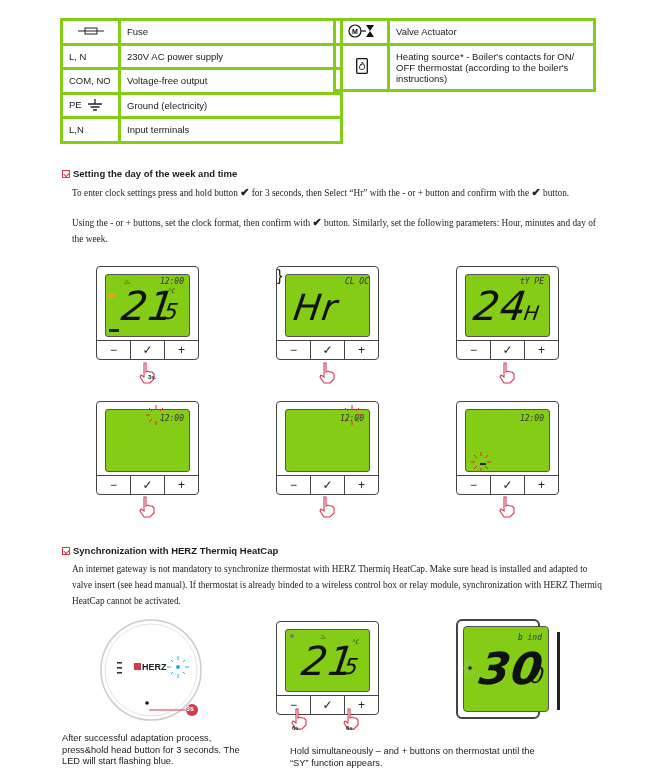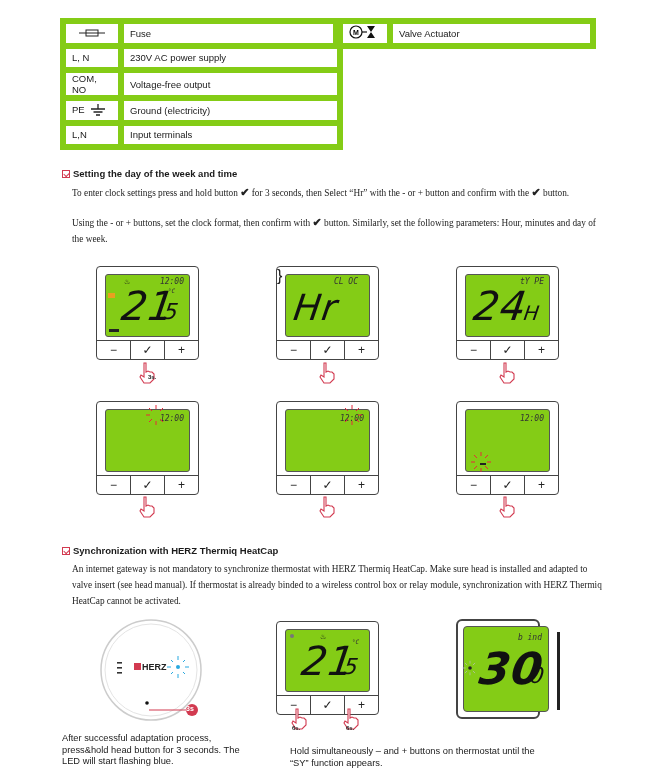--- a/index.html
+++ b/index.html
@@ -1,21 +1,21 @@
 <!DOCTYPE html>
 <html><head>
 <meta charset="utf-8">
 <style>
   * { box-sizing: border-box; margin: 0; padding: 0; }
   html, body { width: 671px; height: 783px; background: #ffffff; overflow: hidden; }
   body { font-family: "Liberation Sans", sans-serif; color: #1a1a1a; position: relative; }
 
   
   .legend { position: absolute; border-collapse: collapse; font-size: 9.5px; }
-  .legend td { border: 6px solid #84cc16; padding: 0 6px; height: 24.5px; vertical-align: middle; }
+  .legend td { border: 3px solid #84cc16; padding: 0 6px; height: 24.5px; vertical-align: middle; }
   .legend td.sym { text-align: left; }
   .legend td.sym.center { text-align: center; }
   #legend-left { left: 60px; top: 18px; width: 283px; }
   #legend-left td.sym { width: 58px; }
   #legend-right { left: 333px; top: 18px; width: 263px; }
   #legend-right td.sym { width: 54px; }
   #legend-right tr.tall td { height: 46px; line-height: 11px; }
 
   
   .sec-title { position: absolute; left: 62px; font-size: 9.5px; font-weight: bold; display: flex; align-items: center; gap: 3px; }
@@ -85,20 +85,29 @@
     <td class="sym center">
       <svg width="28" height="14" viewBox="0 0 28 14">
             <circle cx="7" cy="7" r="6" fill="#fff" stroke="#111" stroke-width="1.2"></circle>
             <text x="7" y="9.5" font-size="7" font-weight="bold" text-anchor="middle" font-family="Liberation Sans, sans-serif">M</text>
             <line x1="13" y1="7" x2="18" y2="7" stroke="#111" stroke-width="1.2"></line>
             <path d="M18 1 L26 1 L18 13 L26 13 Z" fill="#111"></path>
           </svg>
     </td>
     <td>Valve Actuator</td>
   </tr>
+  <tr class="tall">
+    <td class="sym center">
+      <svg width="12" height="16" viewBox="0 0 12 16">
+            <rect x="0.7" y="0.7" width="10.6" height="14.6" rx="1" fill="#fff" stroke="#111" stroke-width="1.3"></rect>
+            <path d="M6 4 C8 6 9 8 8.5 10 C8 12 4 12 3.5 10 C3 8.5 4.5 7.5 5 6 C5.5 7.5 6.5 8 6 4 Z" fill="none" stroke="#111" stroke-width="0.9"></path>
+          </svg>
+    </td>
+    <td>Heating source* - Boiler's contacts for ON/ OFF thermostat (according to the boiler's instructions)</td>
+  </tr>
 </tbody>
   </table>
 
 <div class="sec-title" style="top:168px">
   <span class="sec-icon"></span>
   <span>Setting the day of the week and time</span>
 </div>
 <div class="para" style="top:184px">
   <span>To enter clock settings press and hold button</span>
   <span class="chk">✔</span>
@@ -128,21 +137,21 @@
     <div class="btn">+</div>
   </div>
 </div>
 <svg class="hand" style="left:138px;top:362px" viewBox="0 0 18 22">
     <path d="M6 1 L8 1 L8 10 L10 9 L12 10 L14 10 L16 12 L16 17 L12 21 L6 21 L2 15 L3 13 L6 15 Z" fill="#fff" stroke="#d23a50" stroke-width="1.1"></path>
   </svg>
 <span style="position:absolute;left:148px;top:374px;font-size:6px;font-weight:bold">3s.</span>
 
 <div class="device" style="left:276px;top:266px">
   <div class="screen">
-    <span class="lcd-small" style="right:11px;top:2px">CL OC</span>
+    <span class="lcd-small" style="right:0;top:2px">CL OC</span>
     <span class="lcd-big" style="left:8px;top:12px;font-size:36px">Hr</span>
   </div>
   <div class="btns">
     <div class="btn">−</div>
     <div class="btn">✓</div>
     <div class="btn">+</div>
   </div>
 }
 </div>
 <svg class="hand" style="left:318px;top:362px" viewBox="0 0 18 22">

